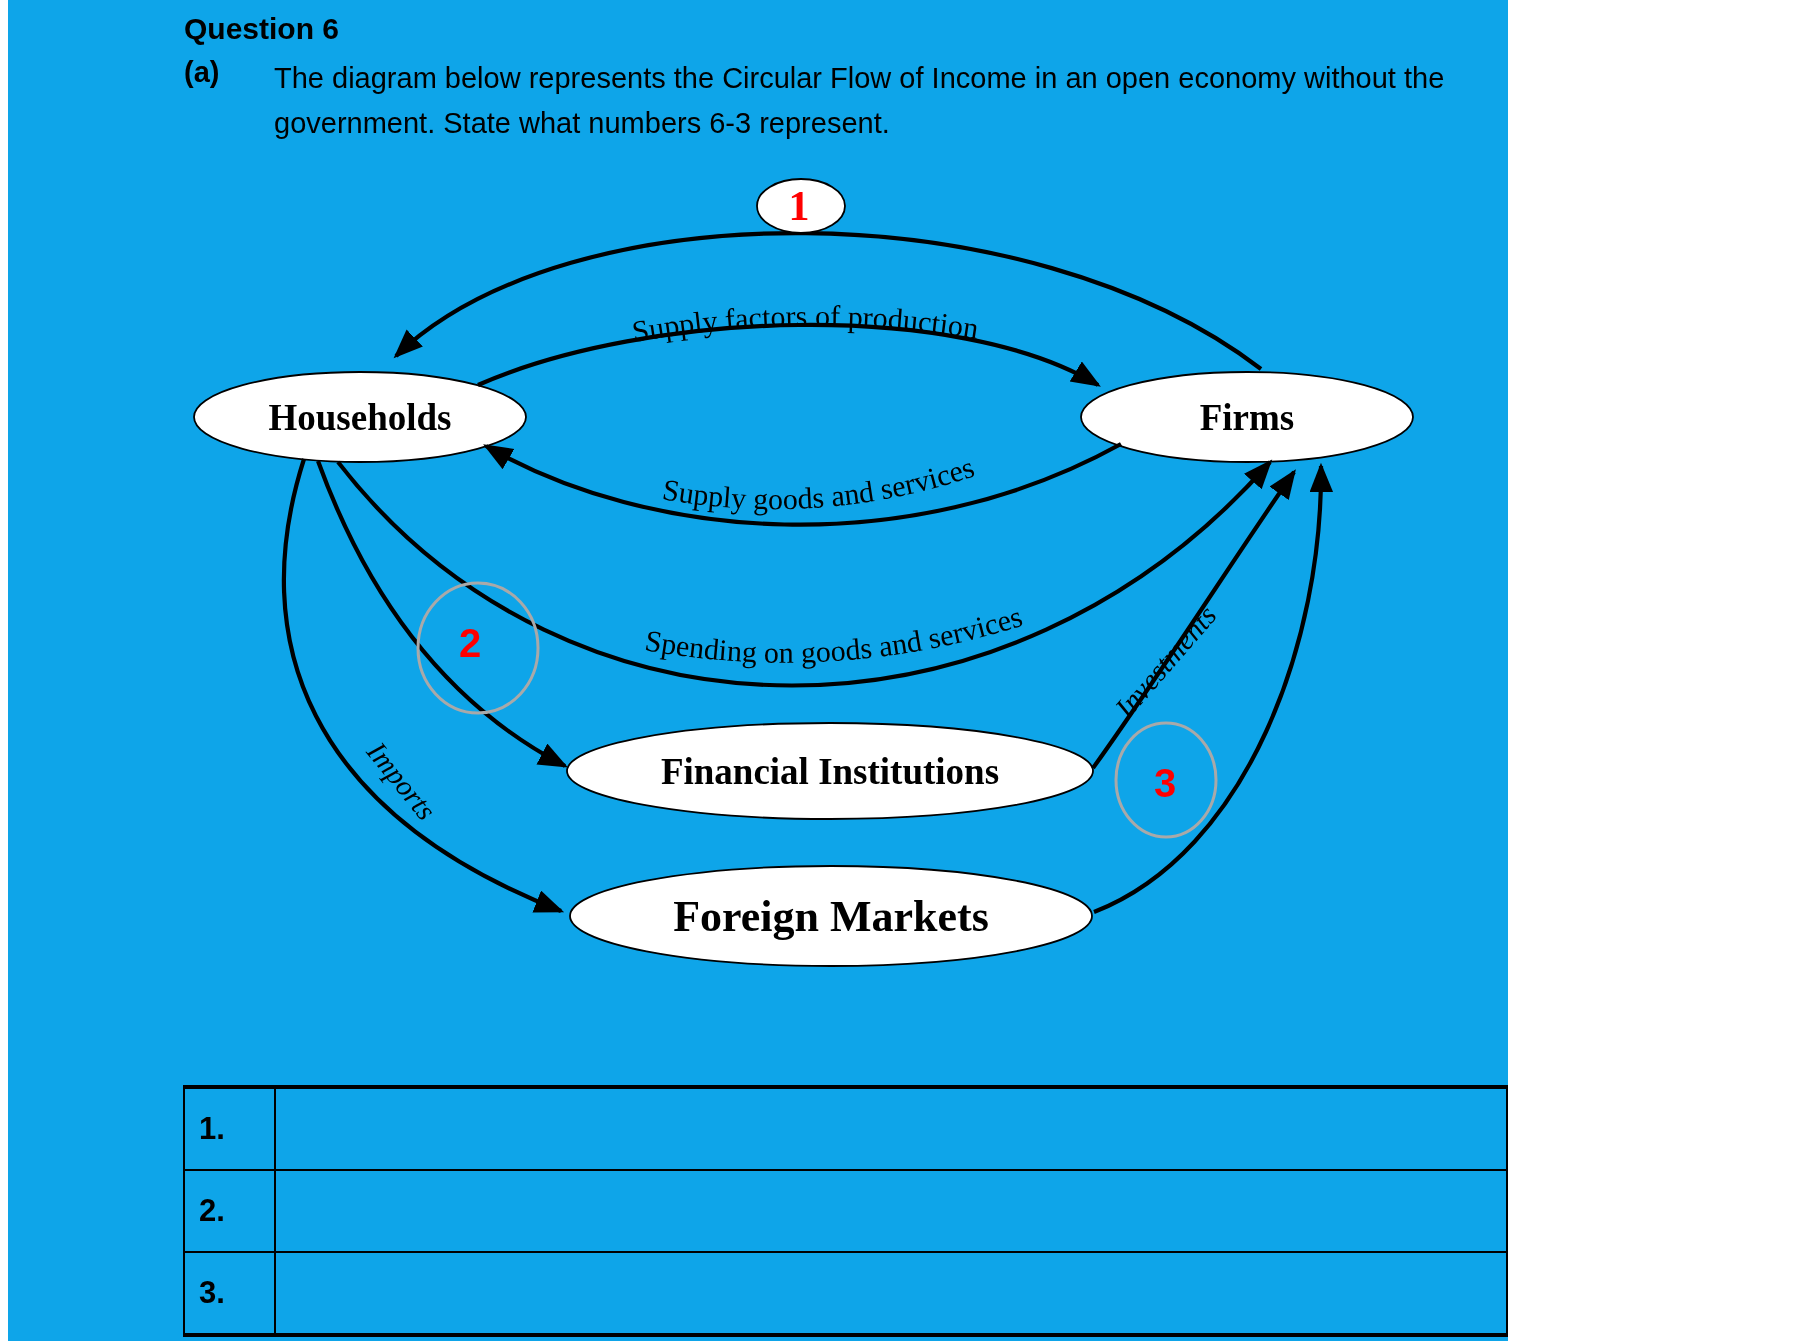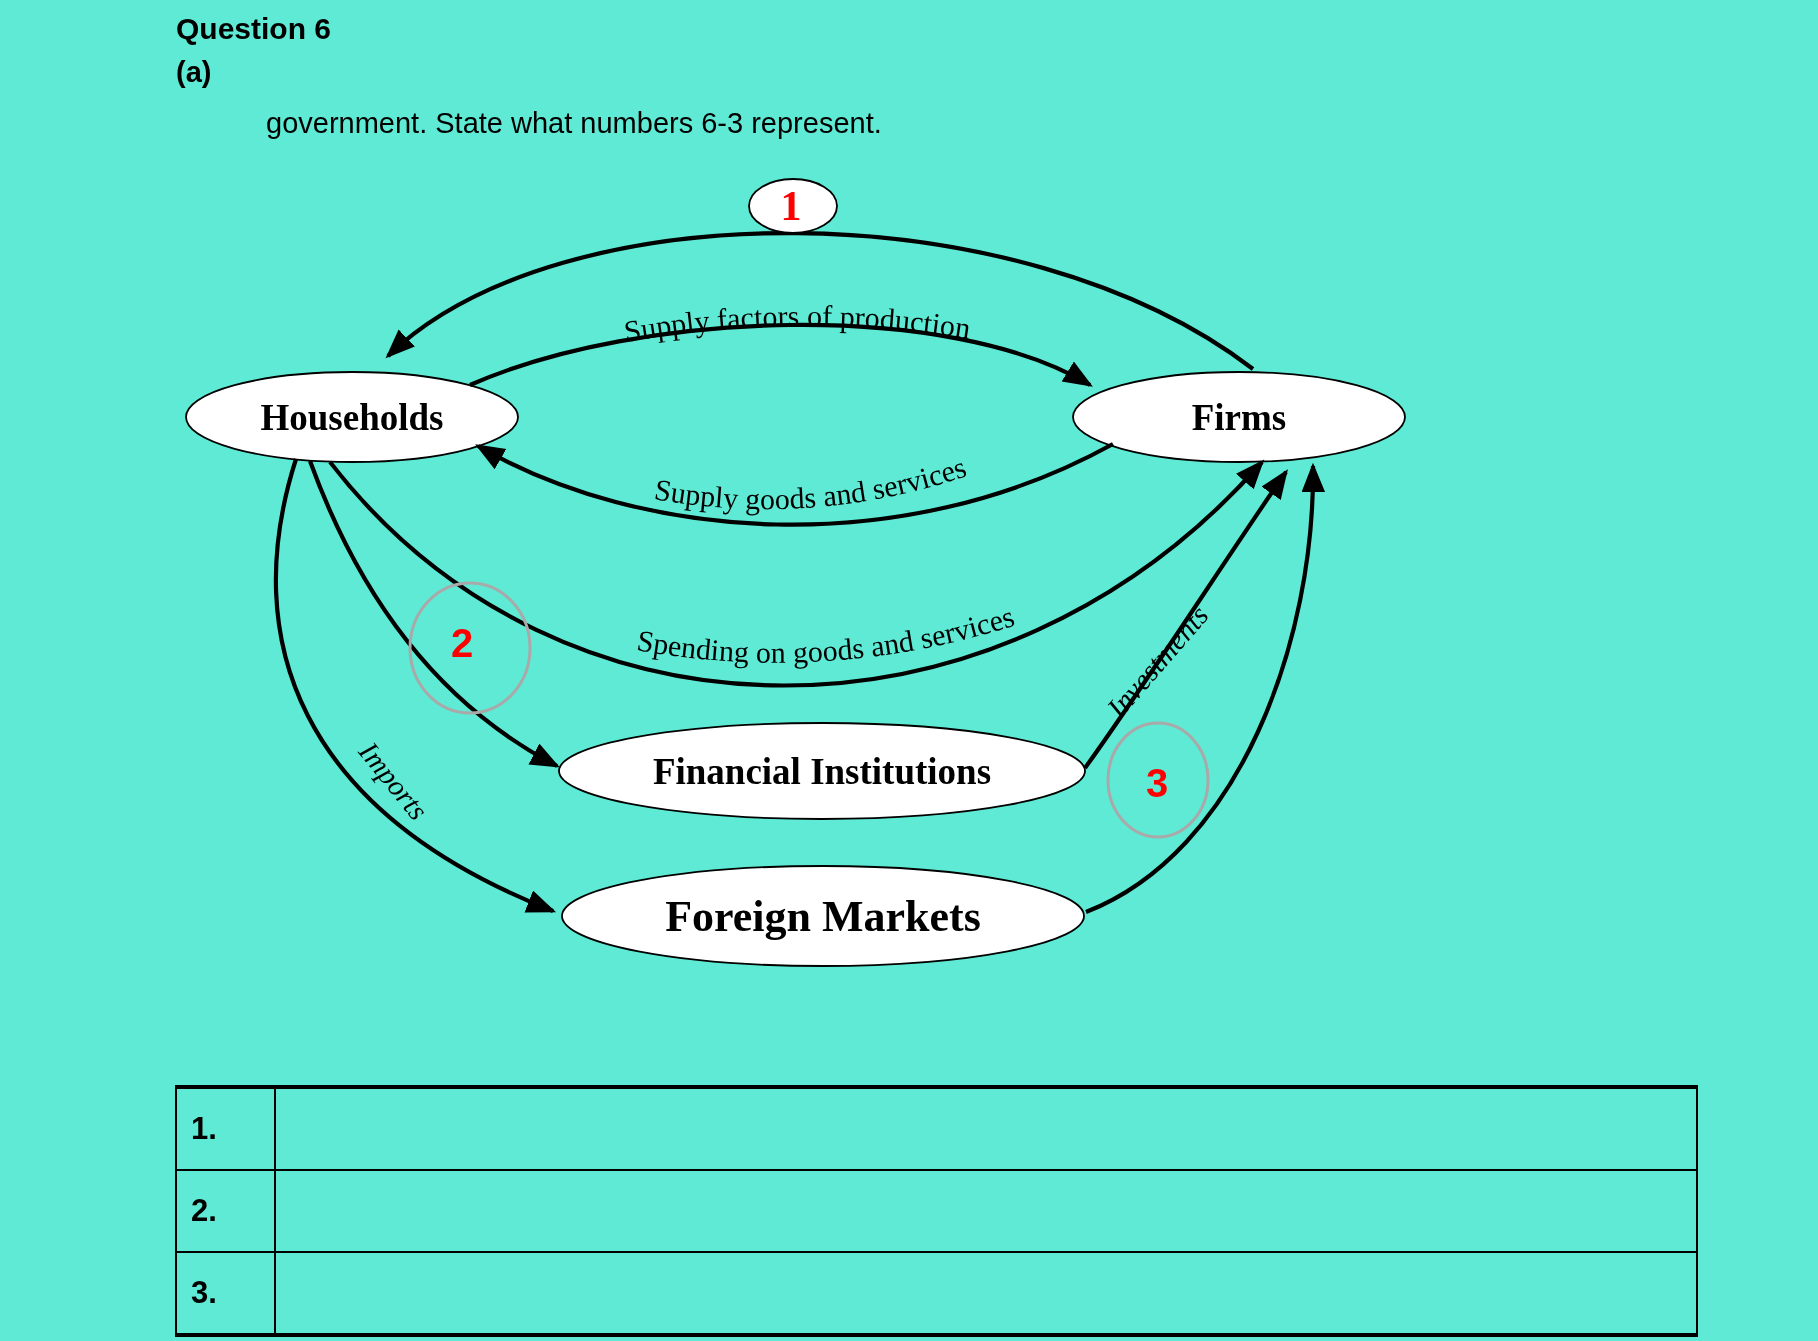--- a/index.html
+++ b/index.html
@@ -1,17 +1,17 @@
 <!DOCTYPE html>
 <html><head>
 <meta charset="utf-8">
 <style>
   html,body{margin:0;padding:0;background:#ffffff;}
-  .page{position:relative;width:1818px;height:1341px;background:#5eead4;overflow:hidden;
-        font-family:"Liberation Sans",sans-serif;color:#000;}
+  .page{position:relative;width:1500px;height:1341px;background:#0ea5e9;overflow:hidden;
+        font-family:"Liberation Sans",sans-serif;color:#000;margin-left:8px;}
   .q-title{position:absolute;left:176px;top:12px;font-size:30px;font-weight:bold;}
   .q-row{position:absolute;left:176px;top:56px;display:flex;align-items:flex-start;}
   .q-part{font-size:29px;font-weight:bold;width:90px;flex:0 0 90px;}
   .q-prompt{font-size:29px;line-height:45px;width:1400px;}
   .diagram-svg{position:absolute;left:0;top:0;}
   .node-label{font-family:"Liberation Serif","DejaVu Serif",serif;font-weight:bold;fill:#000;}
   .fs37{font-size:37px;} .fs44{font-size:44px;}
   .arc-label{font-family:"Liberation Serif","DejaVu Serif",serif;font-size:30px;fill:#000;}
   .flow-rot-label{font-family:"Liberation Serif","DejaVu Serif",serif;font-style:italic;font-size:29px;fill:#000;}
   .num-serif{font-family:"Liberation Serif","DejaVu Serif",serif;font-weight:bold;font-size:42px;}
@@ -29,21 +29,21 @@
 </head>
 <body>
 
 <div class="page">
 
   <div class="q-title">Question 6</div>
 
   <div class="q-row">
     <div class="q-part">(a)</div>
     <div class="q-prompt">
-      <br>
+      <span>The diagram below represents the Circular Flow of Income in an open economy without the</span><br>
       <span>government. State what numbers 6-3 represent.</span>
     </div>
   </div>
 
   <svg class="diagram-svg" width="1818" height="1341" viewBox="0 0 1818 1341" xmlns="http://www.w3.org/2000/svg" xmlns:xlink="http://www.w3.org/1999/xlink">
     <defs>
       <marker id="ah" markerWidth="8" markerHeight="6.4" refX="6.2" refY="2.8" orient="auto" markerUnits="strokeWidth">
         <path d="M0,0 L7,2.8 L0,5.6 Z" fill="#000"></path>
       </marker>
       <path id="lp-supply-factors" d="M 585,350 Q 798,304 1010,346" fill="none"></path>

